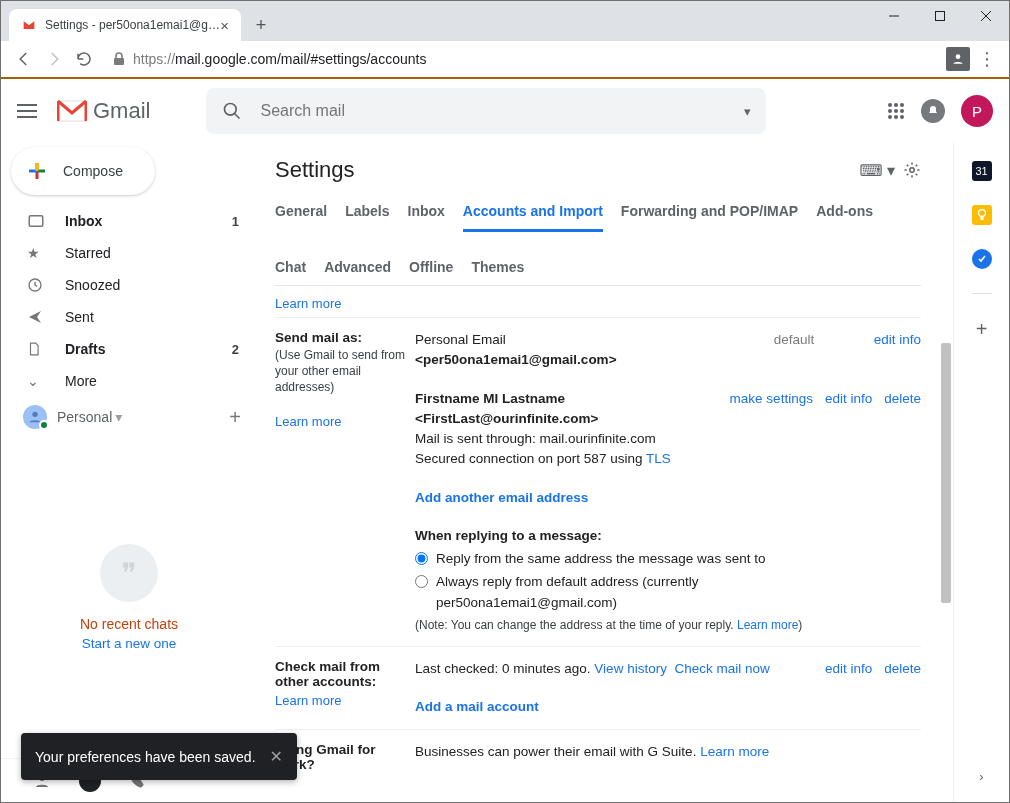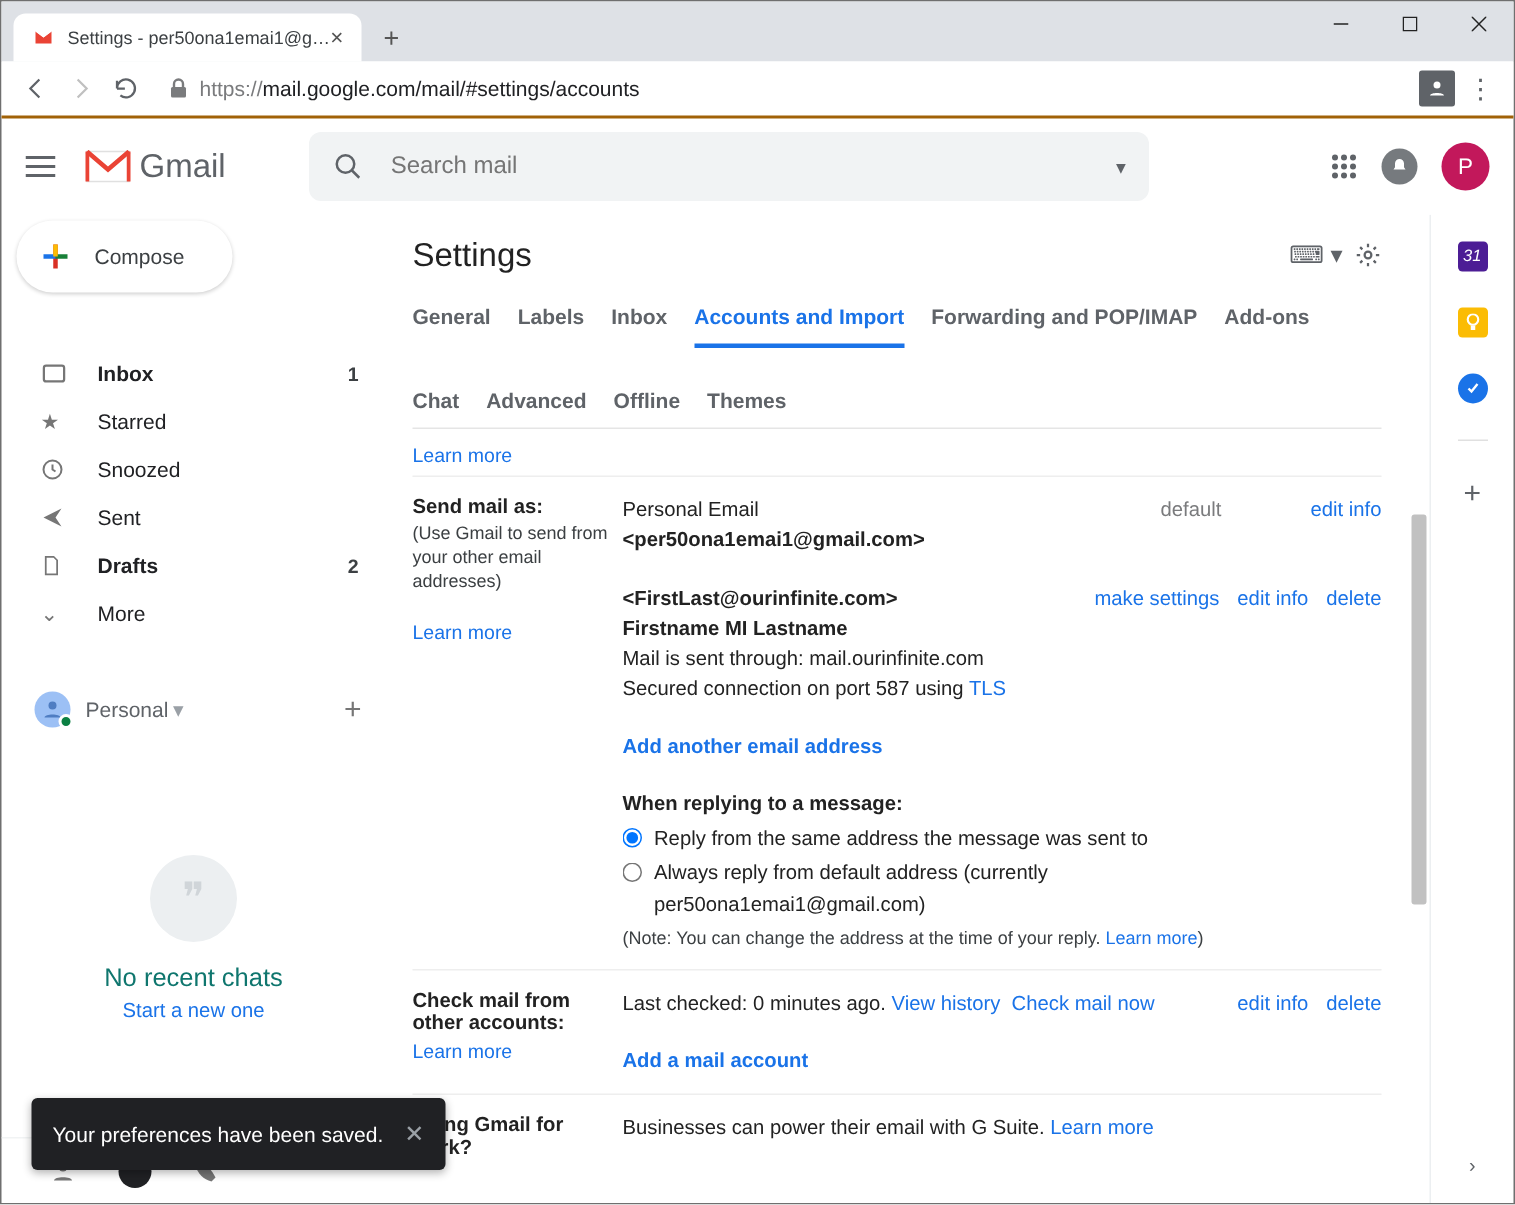--- a/index.html
+++ b/index.html
@@ -39,36 +39,36 @@
   .searchbox .dd { color: #5f6368; }
   .gheader-right { margin-left: auto; display: flex; align-items: center; gap: 16px; }
   .apps-icon { color: #5f6368; }
   .bell { width: 24px; height: 24px; background: #767a7e; border-radius: 50%; display: flex; align-items: center; justify-content: center; color:#fff; }
   .avatar { width: 32px; height: 32px; border-radius: 50%; background: #c2185b; color: #fff; display: flex; align-items: center; justify-content: center; font-size: 15px; }
 
   
   .body { flex: 1; display: flex; overflow: hidden; }
 
   
-  .leftnav { width: 256px; display: flex; flex-direction: column; gap: 28px; }
+  .leftnav { width: 256px; display: flex; flex-direction: column; }
   .compose { margin: 4px 0 10px 10px; height: 48px; width: 144px; border-radius: 24px; box-shadow: 0 1px 3px rgba(0,0,0,.2); display: flex; align-items: center; padding-left: 14px; background: #fff; }
   .compose .plus { width: 24px; height: 24px; margin-right: 14px; }
   .compose .label { font-size: 14px; color: #3c4043; font-weight: 500; }
   .navlist { }
   .navitem { height: 32px; border-radius: 0 16px 16px 0; display: flex; align-items: center; padding-left: 26px; padding-right: 18px; color: #202124; font-size: 14px; cursor: pointer; }
   .navitem .icon { width: 20px; color: #767676; margin-right: 18px; }
   .navitem .count { margin-left: auto; font-size: 13px; color: #3c4043; }
   .navitem.bold { font-weight: 700; }
   .personal { display:flex; align-items:center; padding: 8px 16px 8px 22px; font-size:14px; color:#5f6368; border-top:0; }
   .personal .pavatar { width:24px; height:24px; border-radius:50%; background:#9cc0f5; margin-right:10px; position:relative; display:flex; align-items:center; justify-content:center; }
   .personal .pavatar .dot { position:absolute; bottom:-1px; right:-2px; width:10px; height:10px; border-radius:50%; background:#0b8043; border:2px solid #fff; }
   .personal .plus2 { margin-left:auto; color:#767676; font-size:20px; }
   .hangouts-area { flex:1; display:flex; flex-direction:column; align-items:center; justify-content:center; }
   .quote-bubble { width:58px; height:58px; border-radius:50%; background:#eceff1; display:flex; align-items:center; justify-content:center; color:#d0d5d9; font-size:28px; font-family: Georgia, serif; margin-bottom:14px; }
-  .norecent { color:#0f766e; font-size:17px;text-align:center; }
+  .norecent { color:#c2410c; font-size:14px;text-align:center; }
   .startnew { color:#1a73e8; font-size:13.5px; margin-top:4px; cursor:pointer; }
   .hangouts-tabs { height:44px; border-top:1px solid #f1f3f4; display:flex; align-items:center; justify-content:flex-start; gap:28px; padding-left:32px; }
   .hangouts-tabs div { color:#767676; }
 
   
   .main { flex: 1; display: flex; overflow:hidden; }
   .settings { flex: 1; padding: 8px 18px 0 18px; overflow:auto; position:relative; }
   .vscroll { width:14px; background:transparent; display:flex; flex-direction:column; }
   .vscroll .thumb { background:#c1c1c1; width:10px; margin:auto; border-radius:2px; height:260px; margin-top:200px;}
   .settings-header { display:flex; align-items:center; padding: 6px 0 10px 0;}
@@ -90,21 +90,21 @@
   .col-mid .bold { font-weight:700; }
   .actions { display:flex; align-items:flex-start; gap:12px; font-size:13.5px; }
   .gray { color:#7a7b7d; }
   .radio-row { display:flex; align-items:flex-start; gap:8px; margin:3px 0; }
   .radio-row input { margin-top:3px; }
   .note { font-size:12px; color:#3c4043; }
 
   
   .sidepanel { width:56px; border-left:1px solid #eceff1; display:flex; flex-direction:column; align-items:center; padding-top:18px; gap:24px; }
   .sp-icon { width:20px; height:20px; border-radius:3px; display:flex; align-items:center; justify-content:center; font-size:11px; color:#fff; }
-  .sp-cal { background:#4c1d95;font-style:italic; }
+  .sp-cal { background:#0f172a; }
   .sp-keep { background:#fbbc04; }
   .sp-tasks { background:#1a73e8; border-radius:50%; }
   .sp-sep { width:20px; height:1px; background:#e0e0e0; }
   .sp-plus { color:#5f6368; font-size:20px; }
   .sp-expand { margin-top:auto; margin-bottom:18px; color:#5f6368; }
 
   
   .toast { position:absolute; left:20px; bottom:22px; background:#202124; color:#fff; border-radius:4px; padding: 14px 14px; display:flex; align-items:center; font-size:14px; box-shadow:0 2px 6px rgba(0,0,0,.3); }
   .toast .close { margin-left:14px; color:#9aa0a6; cursor:pointer; font-size:16px; }
   svg { display:block; }
@@ -373,22 +373,22 @@
                 <div class="bold">&lt;per50ona1emai1@gmail.com&gt;</div>
               </div>
               <div style="width:100px; text-align:left;" class="gray">default</div>
               <div class="actions">
                 <span class="link">edit info</span>
               </div>
             </div>
 
             <div style="display:flex; margin-top:18px;">
               <div style="flex:1;">
+                <div class="bold">Firstname MI Lastname</div>
                 <div class="bold">&lt;FirstLast@ourinfinite.com&gt;</div>
-                <div class="bold">Firstname MI Lastname</div>
                 <div>Mail is sent through: mail.ourinfinite.com</div>
                 <div><span>Secured connection on port 587 using </span><span class="link">TLS</span></div>
               </div>
               <div class="actions" style="align-items:flex-start;">
                 <span class="link">make settings</span>
                 <span class="link">edit info</span>
                 <span class="link">delete</span>
               </div>
             </div>
             <div style="margin-top:18px;">

